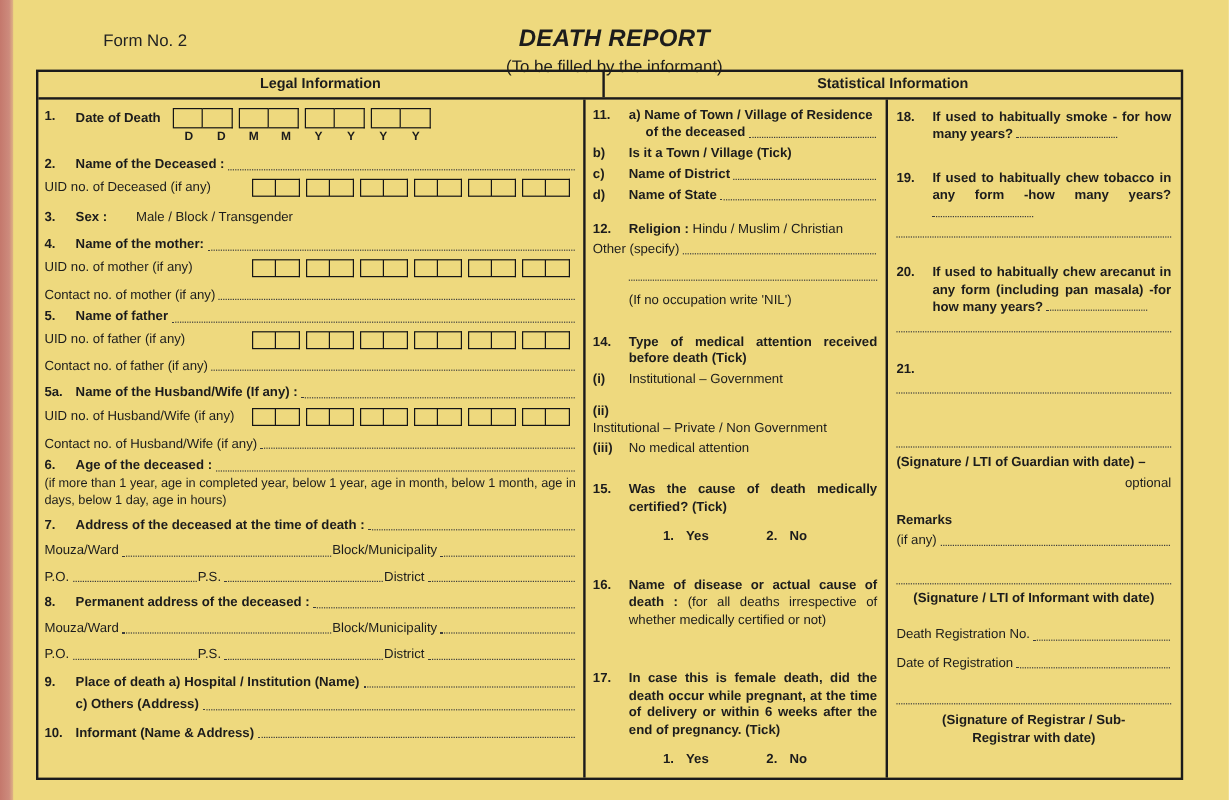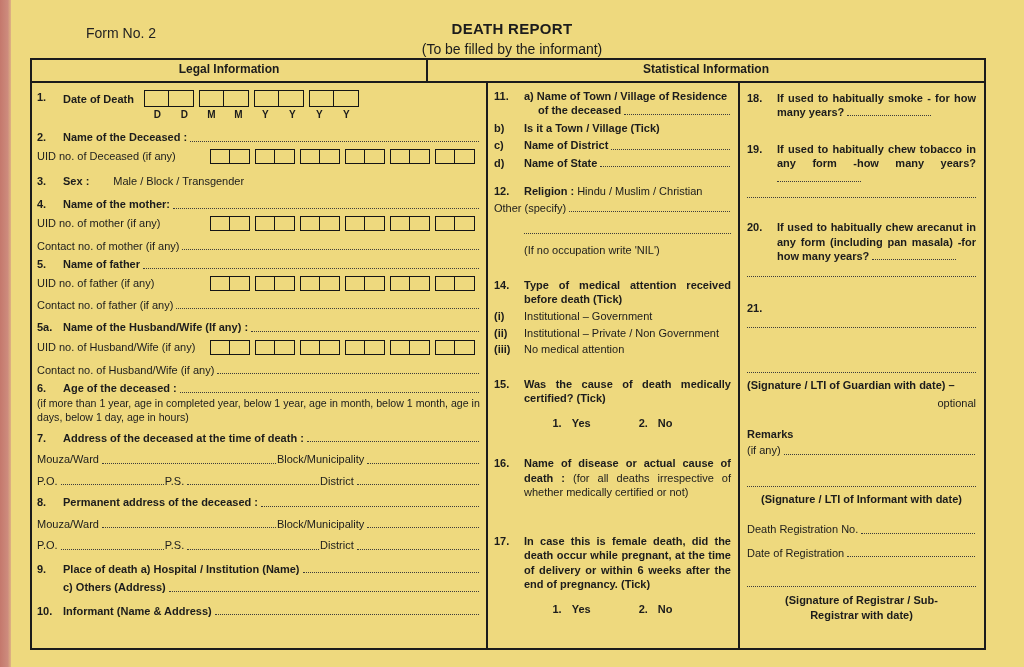--- a/index.html
+++ b/index.html
@@ -7,27 +7,27 @@
   .paper {
     position: relative; width: 1024px; height: 667px;
     background: #eed97e; overflow: hidden;
     font-family: "Liberation Sans", sans-serif;
     color: #1c1c1c; font-size: 11px; line-height: 1.32;
   }
   .edge-strip { position:absolute; left:0; top:0; width:11px; height:100%;
     background: linear-gradient(to right, #c4786c 0%, #cd8b7d 70%, #e0b483 100%); }
   .form-no { position:absolute; left:86px; top:24px; font-size:14px; color:#222; }
   .title-wrap { position:absolute; left:0; right:0; top:19px; text-align:center; }
-  .title { font-size:15px; font-weight:700; letter-spacing:.3px; }
+  .title { font-size:20px; font-weight:700; letter-spacing:.3px;font-style:italic; }
   .subtitle { font-size:14px; margin-top:1px; }
   .form-table { position:absolute; left:30px; top:58px; width:956px; height:592px;
     border:2px solid #1b1b1b; display:flex; flex-direction:column; }
   .thead { display:flex; border-bottom:2px solid #1b1b1b; flex-shrink:0; }
   .th { font-weight:700; font-size:12px; text-align:center; padding:2px 0 3px; }
-  .th-legal { width:396px; border-right:2px solid #1b1b1b; }
+  .th-legal { width:472px; border-right:2px solid #1b1b1b; }
   .th-stat { flex:1; }
   .tbody { display:flex; flex:1; min-height:0; }
   .col { overflow:hidden; }
   .col-legal { width:456px; border-right:2px solid #1b1b1b; padding:5px 6px 4px 5px; }
   .col-mid { width:252px; border-right:2px solid #1b1b1b; padding:6px 7px 4px 6px; }
   .col-right { flex:1; padding:6px 8px 4px 7px; display:flex; flex-direction:column; }
   .r { display:flex; align-items:baseline; }
   .n { font-weight:700; width:26px; flex-shrink:0; }
   .n-mid { font-weight:700; width:30px; flex-shrink:0; }
   .b { font-weight:700; }
@@ -379,21 +379,21 @@
 
         <div style="margin-top:20px;">
           <div class="r">
             <span class="n-mid">14.</span>
             <span class="b qt">Type of medical attention received before death (Tick)</span>
           </div>
           <div class="r" style="margin-top:2px;">
             <span class="n-mid">(i)</span>
             <span>Institutional – Government</span>
           </div>
-          <div class="r" style="margin-top:2px;">
+          <div class="r" style="margin-top:12px;flex-direction:column;">
             <span class="n-mid">(ii)</span>
             <span>Institutional – Private / Non Government</span>
           </div>
           <div class="r" style="margin-top:2px;">
             <span class="n-mid">(iii)</span>
             <span>No medical attention</span>
           </div>
         </div>
 
         <div style="margin-top:20px;">

